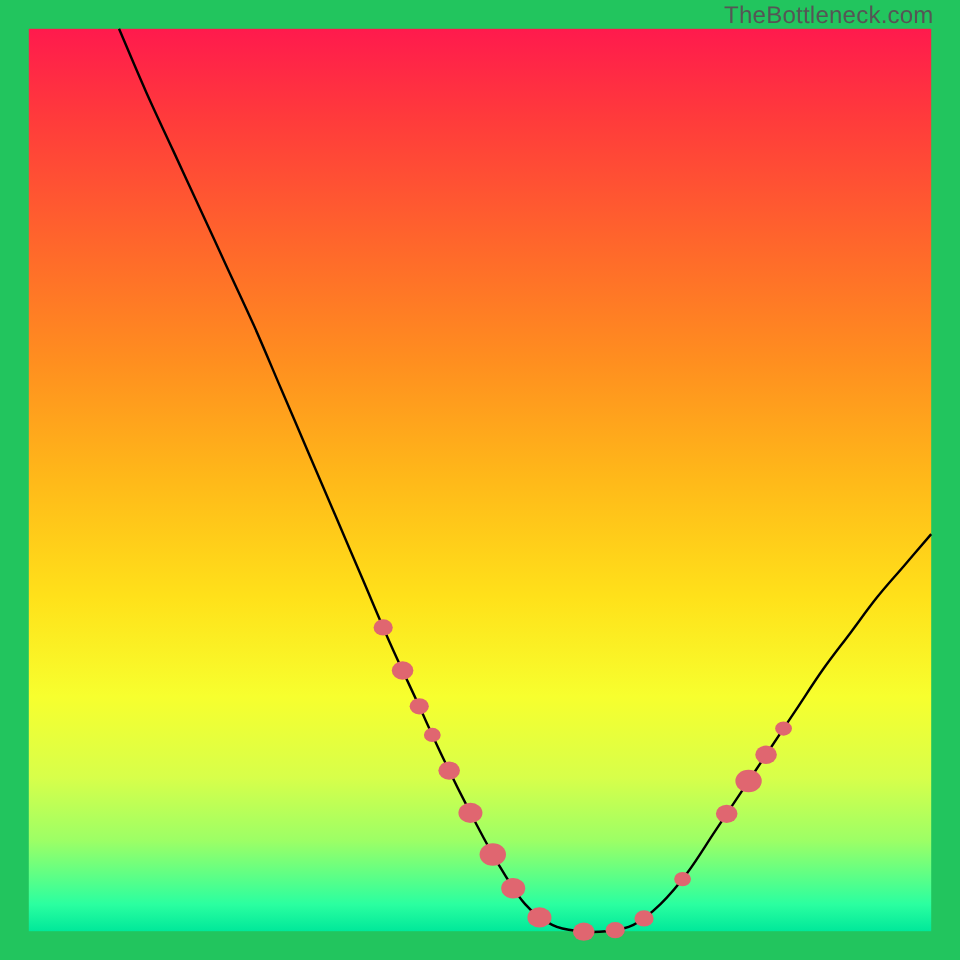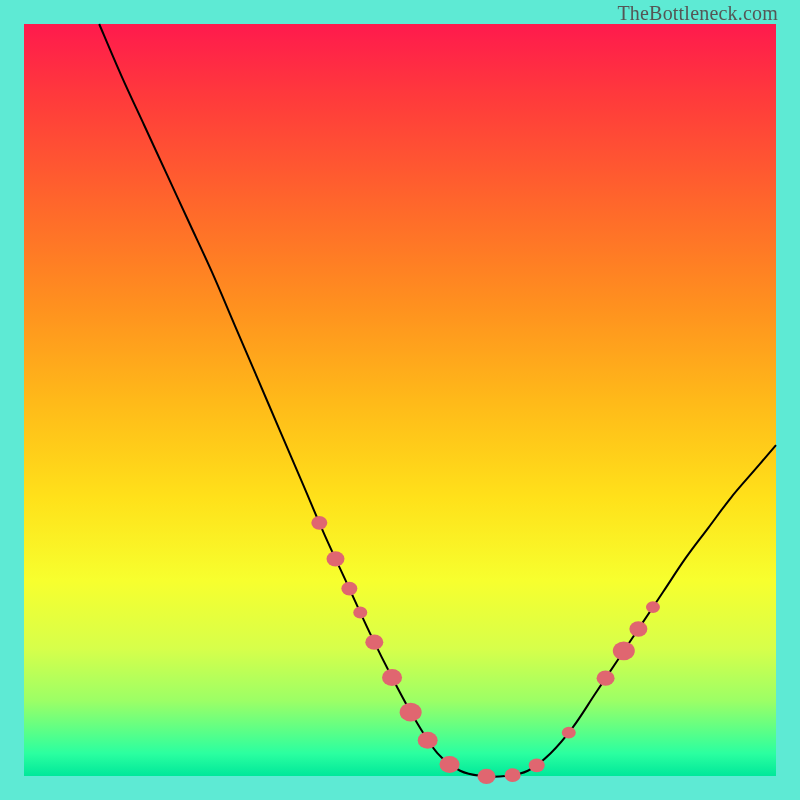--- a/index.html
+++ b/index.html
@@ -10,22 +10,21 @@
     background: #000;
     overflow: hidden;
     font-family: Arial, Helvetica, sans-serif;
   }
   .frame {
     position: absolute;
     top: 0;
     left: 0;
     width: 800px;
     height: 800px;
-    background: #5eead4;
-    font-family: Liberation Serif, serif;
+    background: #22c55e;
   }
   .plot {
     position: absolute;
     top: 24px;
     left: 24px;
     width: 752px;
     height: 752px;
     background: linear-gradient(to bottom,
       #ff1a4d 0%,
       #ff3b3b 10%,

